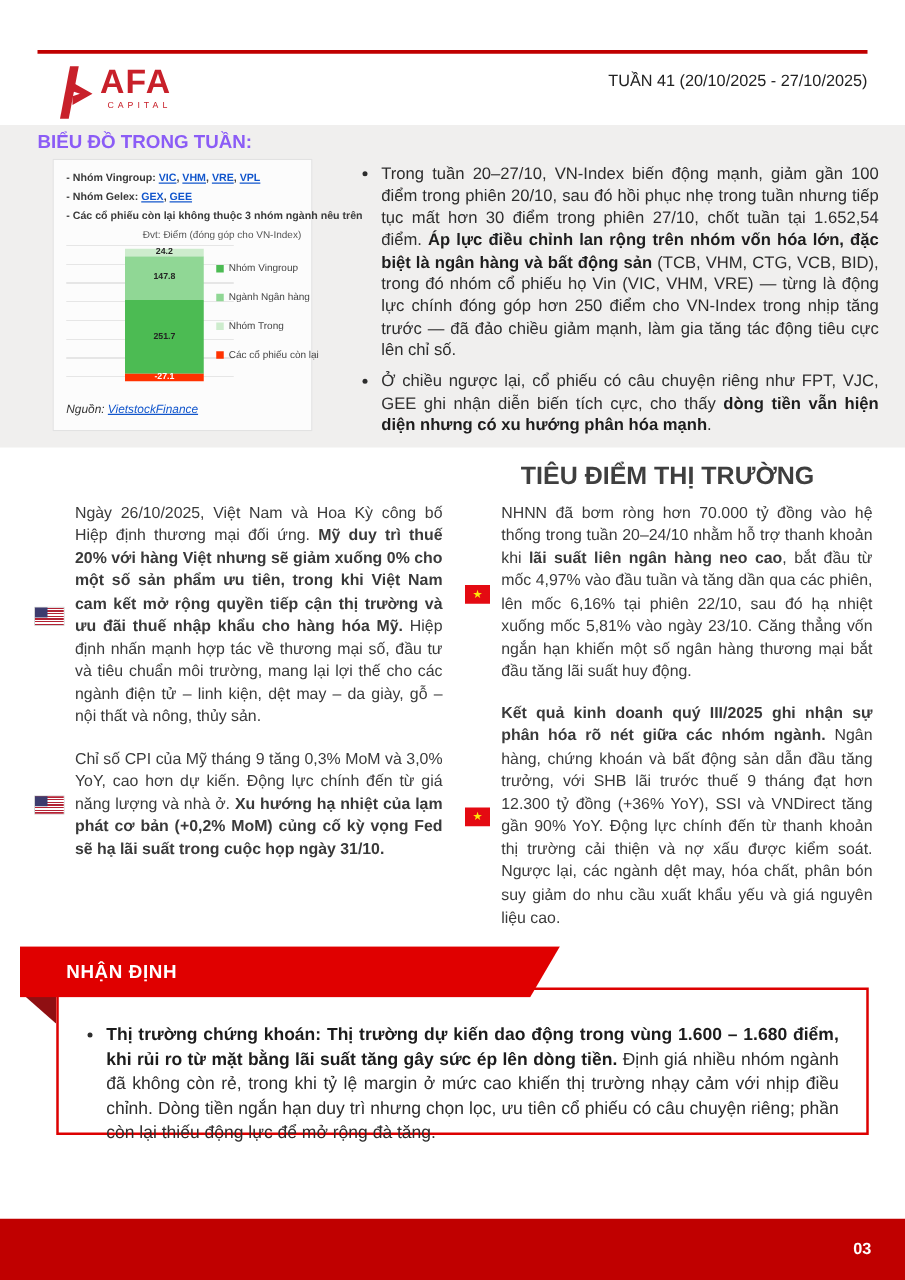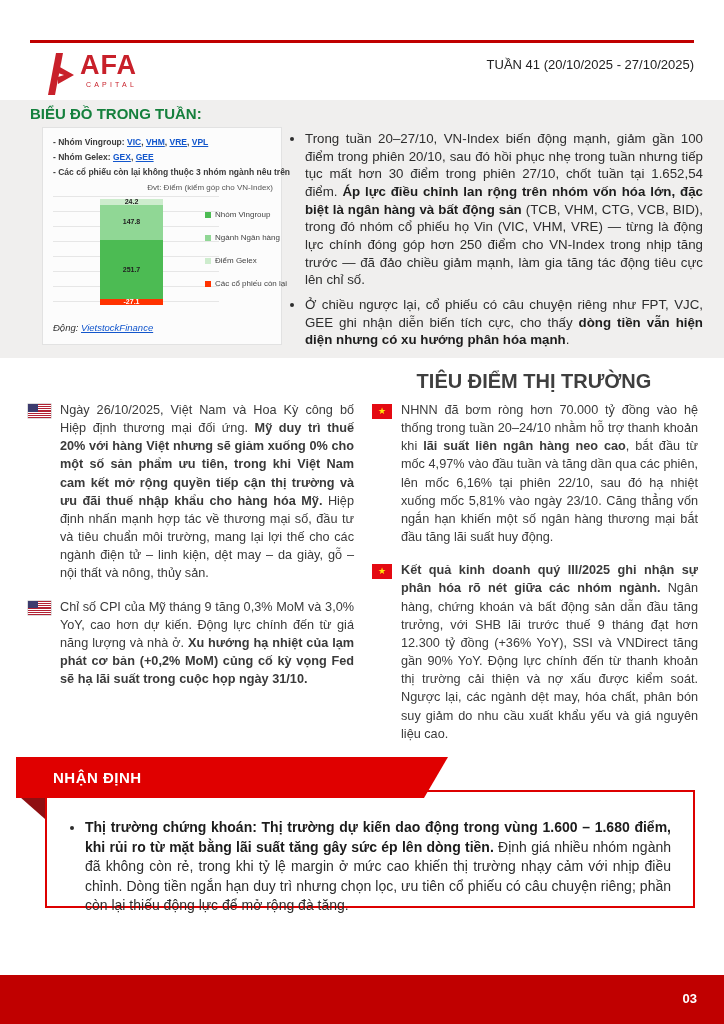--- a/index.html
+++ b/index.html
@@ -11,22 +11,22 @@
   .top-rule { position:absolute; left:30px; top:40px; width:664px; height:3px; background:#c00000; }
   .logo { position:absolute; left:44px; top:52px; display:flex; align-items:flex-start; }
   .logo-mark { width:34px; height:44px; margin-right:2px; }
   .logo-text { line-height:1; }
   .logo-afa { font-size:27px; font-weight:bold; color:#c8202a; letter-spacing:1px; }
   .logo-cap { font-size:7px; letter-spacing:3.2px; color:#c8202a; text-align:right; margin-top:2px; }
   .week-label { position:absolute; right:30px; top:57px; font-size:13px; color:#222; font-weight:500; }
 
   
   .chart-band { position:absolute; left:0; top:100px; width:724px; height:258px; background:#f0efee; }
-  .band-title { position:absolute; left:30px; top:5px; font-size:15px; font-weight:bold; color:#15803d; }
-  .chart-card { position:absolute; left:42px; top:27px; width:240px; height:218px; background:#fcfcfc; border:1px solid #e2e2e2; padding:7px 6px 4px 10px; }
+  .band-title { position:absolute; left:30px; top:5px; font-size:15px; font-weight:bold; color:#8b5cf6; }
+  .chart-card { position:absolute; left:42px; top:27px; width:208px; height:218px; background:#fcfcfc; border:1px solid #e2e2e2; padding:7px 6px 4px 10px; }
   .lgline { font-size:8.5px; font-weight:bold; color:#3a3a3a; line-height:15px; white-space:nowrap; }
   .tick-link, .src-link { color:#1256cc; text-decoration:underline; }
   .unit-label { font-size:8px; color:#555; text-align:right; margin-top:3px; padding-right:2px; }
   .plot { position:relative; height:122px; margin-top:2px; }
   .grid { position:absolute; left:0; right:56px; top:2px; bottom:0;
           background:repeating-linear-gradient(to bottom, #e6e6e6 0 1px, transparent 1px 15px); }
   .bar { position:absolute; left:47px; top:0; width:63px; height:100%; }
   .bar-seg { position:absolute; left:0; width:100%; text-align:center; overflow:visible; }
   .bar-seg span { font-size:7px; font-weight:bold; display:block; }
   .legend { position:absolute; right:0; top:16px; width:70px; }
@@ -39,21 +39,21 @@
   .bullets li { font-size:13.3px; line-height:1.33; color:#2d2d2d; text-align:justify; margin-bottom:7px; }
   .bullets li b { color:#1d1d1d; }
 
   
   .col-head { position:absolute; top:370px; font-size:20px; font-weight:bold; color:#3f3f3f; text-align:center; }
   .col-head-left { left:30px; width:324px; }
   .col-head-right { left:372px; width:324px; }
   .col { position:absolute; top:401px; width:326px; }
   .col-left { left:28px; }
   .col-right { left:372px; }
-  .col-item { display:flex; align-items:flex-start; margin-bottom:15px; }
+  .col-item { display:flex; align-items:center; margin-bottom:15px; }
   .col-text { font-size:12.7px; line-height:1.43; color:#3a3a3a; text-align:justify; flex:1; }
   .flag { margin:3px 9px 0 0; flex-shrink:0; position:relative; }
   .flag-us { width:23px; height:14px; background:repeating-linear-gradient(to bottom, #b22234 0 1.1px, #fff 1.1px 2.16px); box-shadow:0 0 0 0.5px #bbb; }
   .flag-us::after { content:""; position:absolute; left:0; top:0; width:10px; height:7.6px; background:#3c3b6e; }
   .flag-vn { width:20px; height:15px; background:#e40a12; display:flex; align-items:center; justify-content:center; }
   .flag-vn::after { content:"★"; color:#ffe60a; font-size:9px; line-height:1; }
 
   
   .banner { position:absolute; left:16px; top:757px; width:432px; height:41px; background:#e00000; z-index:3;
             clip-path:polygon(0 0, 100% 0, calc(100% - 24px) 100%, 0 100%);
@@ -93,21 +93,21 @@
 
   <div class="chart-band">
     <div class="band-title">BIỂU ĐỒ TRONG TUẦN:</div>
 
     <div class="chart-card">
       <div id="legend-lines">
           <div class="lgline"><span>- Nhóm Vingroup: </span><a href="#" class="tick-link">VIC</a><span>, </span><a href="#" class="tick-link">VHM</a><span>, </span><a href="#" class="tick-link">VRE</a><span>, </span><a href="#" class="tick-link">VPL</a></div>
           <div class="lgline"><span>- Nhóm Gelex: </span><a href="#" class="tick-link">GEX</a><span>, </span><a href="#" class="tick-link">GEE</a></div>
           <div class="lgline"><span>- Các cổ phiếu còn lại không thuộc 3 nhóm ngành nêu trên</span></div>
         </div>
-      <div class="unit-label">Đvt: Điểm (kiểm góp cho VN-Index)</div>
+      <div class="unit-label">Đvt: Điểm (đóng góp cho VN-Index)</div>
       <div class="plot">
         <div class="grid"></div>
         <div id="chart-bar" class="bar">
             <div class="bar-seg" style="top: 45.5948px; height: 59.4052px; background: rgb(76, 187, 83);">
               <span style="color: rgb(34, 34, 34); line-height: 59.4052px;">251.7</span>
             </div>
             <div class="bar-seg" style="top: 10.7116px; height: 34.8832px; background: rgb(144, 215, 149);">
               <span style="color: rgb(34, 34, 34); line-height: 34.8832px;">147.8</span>
             </div>
             <div class="bar-seg" style="top: 5px; height: 5.71159px; background: rgb(205, 236, 205);">
@@ -121,30 +121,30 @@
             <div class="legend-item">
               <span class="legend-swatch" style="background: rgb(76, 187, 83);"></span>
               <span class="legend-label">Nhóm Vingroup</span>
             </div>
             <div class="legend-item">
               <span class="legend-swatch" style="background: rgb(144, 215, 149);"></span>
               <span class="legend-label">Ngành Ngân hàng</span>
             </div>
             <div class="legend-item">
               <span class="legend-swatch" style="background: rgb(205, 236, 205);"></span>
-              <span class="legend-label">Điểm Gelex</span>
+              <span class="legend-label">Nhóm Trong</span>
             </div>
             <div class="legend-item">
               <span class="legend-swatch" style="background: rgb(255, 50, 0);"></span>
               <span class="legend-label">Các cổ phiếu còn lại</span>
             </div>
           </div>
       </div>
       <div class="source">
-        <span>Động: </span><a href="#" class="src-link">VietstockFinance</a>
+        <span>Nguồn: </span><a href="#" class="src-link">VietstockFinance</a>
       </div>
     </div>
 
     <ul id="chart-bullets" class="bullets">
         <li><span>Trong tuần 20–27/10, VN-Index biến động mạnh, giảm gần 100 điểm trong phiên 20/10, sau đó hồi phục nhẹ trong tuần nhưng tiếp tục mất hơn 30 điểm trong phiên 27/10, chốt tuần tại 1.652,54 điểm. </span><b>Áp lực điều chỉnh lan rộng trên nhóm vốn hóa lớn, đặc biệt là ngân hàng và bất động sản</b><span> (TCB, VHM, CTG, VCB, BID), trong đó nhóm cổ phiếu họ Vin (VIC, VHM, VRE) — từng là động lực chính đóng góp hơn 250 điểm cho VN-Index trong nhịp tăng trước — đã đảo chiều giảm mạnh, làm gia tăng tác động tiêu cực lên chỉ số.</span></li>
         <li><span>Ở chiều ngược lại, cổ phiếu có câu chuyện riêng như FPT, VJC, GEE ghi nhận diễn biến tích cực, cho thấy </span><b>dòng tiền vẫn hiện diện nhưng có xu hướng phân hóa mạnh</b><span>.</span></li>
       </ul>
   </div>
 
   <div class="col-head col-head-right">TIÊU ĐIỂM THỊ TRƯỜNG</div>

